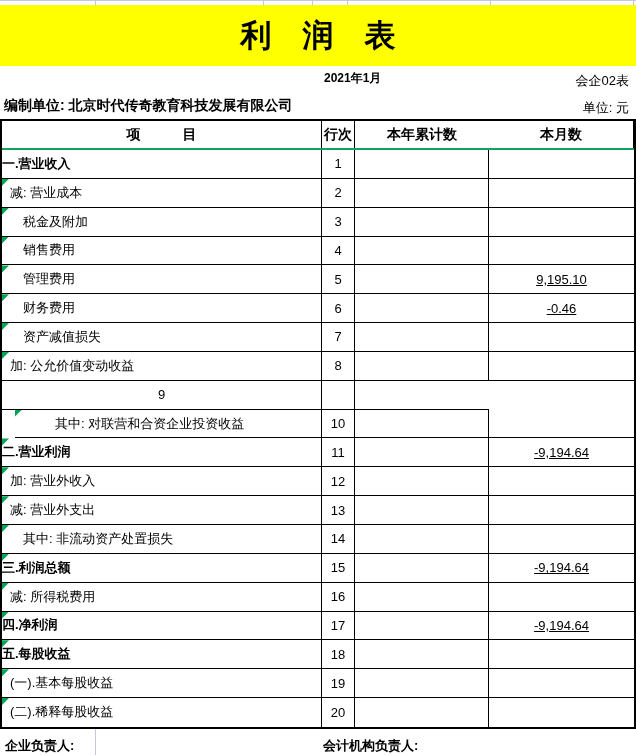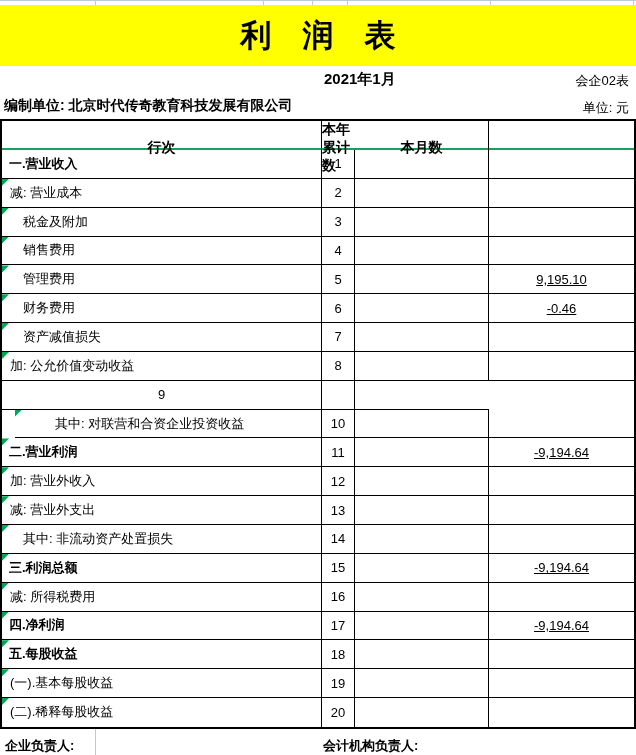--- a/index.html
+++ b/index.html
@@ -9,42 +9,42 @@
   .sheet{position:relative;width:636px;height:755px;background:#fff;}
 
   
   .top-strip{position:relative;height:5px;background:#fff;border-top:1px solid #c3c6dd;}
   .top-strip .vline{position:absolute;top:0;bottom:0;width:1px;background:#c3c6dd;}
 
   .title-band{height:61px;display:flex;align-items:center;justify-content:center;}
   .title-band .title{font-size:31px;font-weight:bold;line-height:1;}
 
   .sub-row{position:relative;height:26px;}
-  .period{position:absolute;left:324px;top:4px;font-size:15px;font-weight:bold;}
+  .period{position:absolute;left:324px;top:4px;font-size:12px;font-weight:bold;}
   .form-code{position:absolute;right:7px;top:6px;font-size:13px;}
 
   .prep-row{position:relative;height:27px;}
   .prepared-by{position:absolute;left:4px;top:5px;font-size:14px;font-weight:bold;}
   .unit{position:absolute;right:7px;top:7px;font-size:13px;}
 
   .tbl{width:636px;border:2px solid #000;}
   .thead{display:grid;grid-template-columns:320px 33px 134px 145px;height:29px;
          border-bottom:2px solid #12a261;}
   .th{display:flex;align-items:center;justify-content:center;
       font-size:14px;font-weight:bold;border-right:1px solid #000;}
   .th.last-col{border-right:none;}
 
   .tbody .row{display:grid;grid-template-columns:320px 33px 134px 145px;height:28.85px;}
   .cell{position:relative;display:flex;align-items:center;font-size:13px;
         border-right:1px solid #000;border-bottom:1px solid #000;overflow:hidden;}
   .cell.last-col{border-right:none;text-decoration:underline;}
   .row.last-row .cell{border-bottom:none;}
   .item-cell{justify-content:flex-start;}
   .num-cell{justify-content:center;}
-  .ind0{padding-left:7px;} .ind1{padding-left:8px;}
+  .ind0{padding-left:0;} .ind1{padding-left:8px;}
   .ind2{padding-left:21px;} .ind3{padding-left:40px;margin-left:13px;}
   .bold{font-weight:bold;}
   .marker{position:absolute;top:0;left:0;width:7px;height:7px;background:#00a651;
           clip-path:polygon(0 0,100% 0,0 100%);}
 
   .footer{position:relative;height:27px;background:#fff;}
   .footer .vline{position:absolute;top:0;bottom:0;width:1px;background:#c3c6dd;}
   .footer-left{position:absolute;left:5px;top:8px;font-size:13px;font-weight:bold;}
   .footer-mid{position:absolute;left:323px;top:8px;font-size:13px;font-weight:bold;}
 </style>
@@ -71,20 +71,21 @@
     <span class="form-code">会企02表</span>
   </div>
 
   <div class="prep-row">
     <span class="prepared-by">编制单位: 北京时代传奇教育科技发展有限公司</span>
     <span class="unit">单位: 元</span>
   </div>
 
   <div class="tbl">
     <div class="thead">
+      <div class="th">项　　　目</div>
       <div class="th">行次</div>
       <div class="th last-col">本年累计数</div>
       <div class="th">本月数</div>
     </div>
     <div class="tbody" id="tbody">
         <div class="row">
     <div class="cell item-cell ind0 bold">
 
       <span class="item-text">一.营业收入</span>
     </div>

